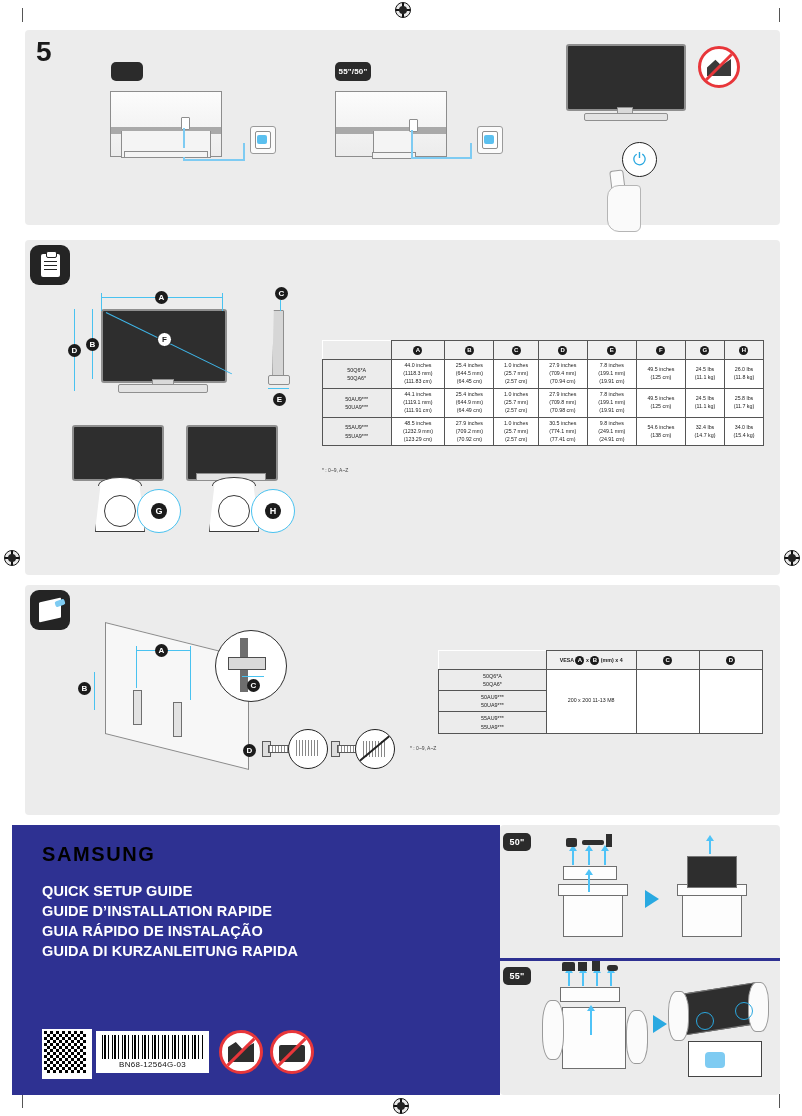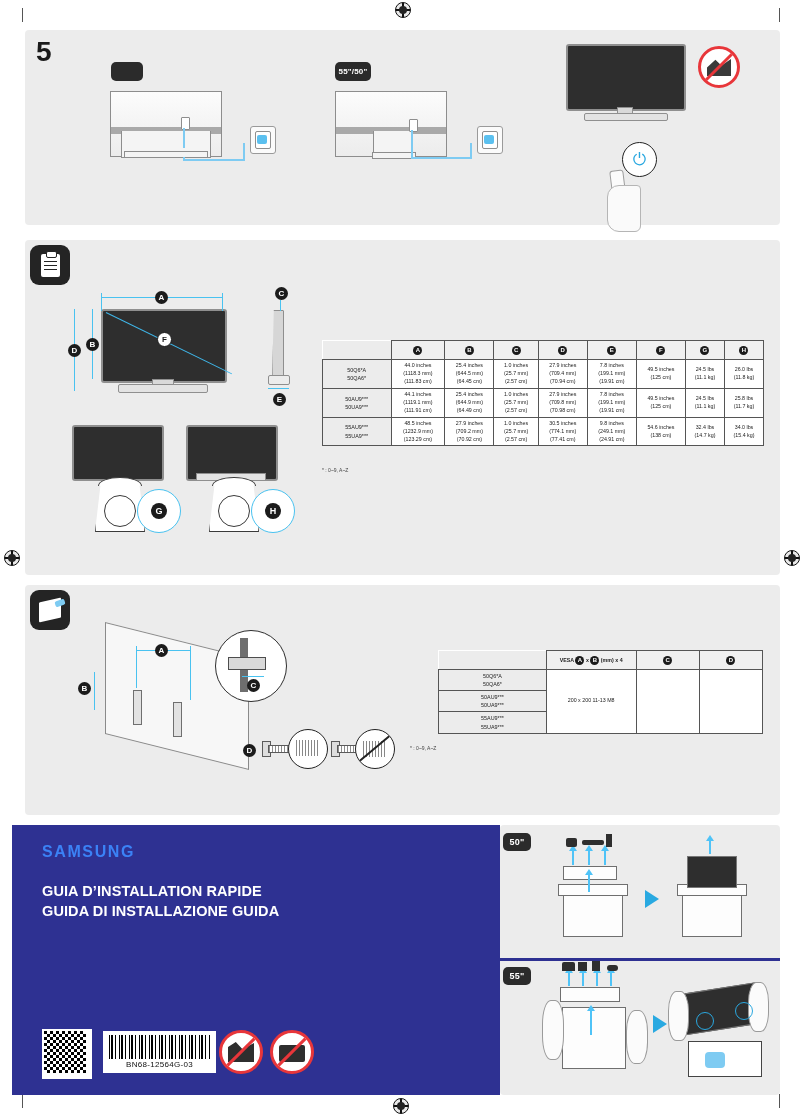--- a/index.html
+++ b/index.html
@@ -69,21 +69,21 @@
         color:#fff;font-size:6px;font-weight:bold;align-items:center;
         justify-content:center;vertical-align:middle;line-height:1;}
 
   
   .noSign{position:absolute;border-radius:50%;border:3px solid #e8363a;background:#fff;}
   .noSign::after{content:"";position:absolute;left:50%;top:50%;width:100%;height:3px;
         background:#e8363a;transform:translate(-50%,-50%) rotate(-45deg);}
 
   
   #banner{position:absolute;background:#2e3192;}
-  #samsung-logo{position:absolute;color:#3b82f6;font-size:16px;font-weight:bold;
+  #samsung-logo{position:absolute;color:#000000;font-size:20px;font-weight:bold;
         letter-spacing:1.6px;}
   .titleline{color:#fff;font-size:14.5px;font-weight:bold;line-height:1.38;
         letter-spacing:.1px;white-space:nowrap;}
   #titles{position:absolute;}
   .qrbox{position:absolute;background:#fff;padding:2px;}
   .barbox{position:absolute;background:#fff;display:flex;flex-direction:column;
         align-items:center;justify-content:center;}
   .barnum{font-size:8px;color:#111;letter-spacing:.3px;margin-top:1px;}
   .bars{height:26px;width:170px;background:repeating-linear-gradient(to right,
         #000 0 1px,#fff 1px 2px,#000 2px 4px,#fff 4px 6px,#000 6px 7px,#fff 7px 10px);}
@@ -458,32 +458,34 @@
       </tr>
     </tbody>
   </table>
 <div class="fnote" style="left:410px;top:745px;">* : 0~9, A~Z</div>
 
 <div id="banner" style="left:12px;top:825px;width:488px;height:270px;"></div>
 
 <div id="samsung-logo" style="left:42px;top:843px;">SAMSUNG</div>
 
 <div id="titles" style="left:42px;top:881px;">
-    <div class="titleline">GUIA D’INSTALLATION RAPIDE</div>
-    <div class="titleline">GUIDA DI INSTALLAZIONE GUIDA</div>
+    <div class="titleline">QUICK SETUP GUIDE</div>
+    <div class="titleline">GUIDE D’INSTALLATION RAPIDE</div>
+    <div class="titleline">GUIA RÁPIDO DE INSTALAÇÃO</div>
+    <div class="titleline">GUIDA DI KURZANLEITUNG RAPIDA</div>
   </div>
 
 <div class="qrbox" style="left:42px;top:1029px;width:46px;height:46px;">
   <div style="width:42px;height:42px;background:
        repeating-linear-gradient(to right,#000 0 3px,#fff 3px 6px),
        repeating-linear-gradient(to bottom,#000 0 3px,#fff 3px 6px);
        background-blend-mode:difference;"></div>
 </div>
 
-<div class="barbox" style="left:96px;top:1031px;width:113px;height:42px;margin-left:7px;">
+<div class="barbox" style="left:96px;top:1031px;width:113px;height:42px;">
   <div class="bars" style="width:101px;height:24px;"></div>
   <div class="barnum">BN68-12564G-03</div>
 </div>
 
 <div class="noSign" style="left:219px;top:1030px;width:38px;height:38px;">
   <div style="position:absolute;left:6px;top:9px;width:26px;height:20px;background:#2e2e2e;
               clip-path:polygon(0 25%,30% 0,55% 35%,100% 5%,100% 100%,0 100%);"></div>
 </div>
 <div class="noSign" style="left:270px;top:1030px;width:38px;height:38px;">
   <div style="position:absolute;left:6px;top:12px;width:26px;height:17px;background:#2e2e2e;border-radius:2px;"></div>

